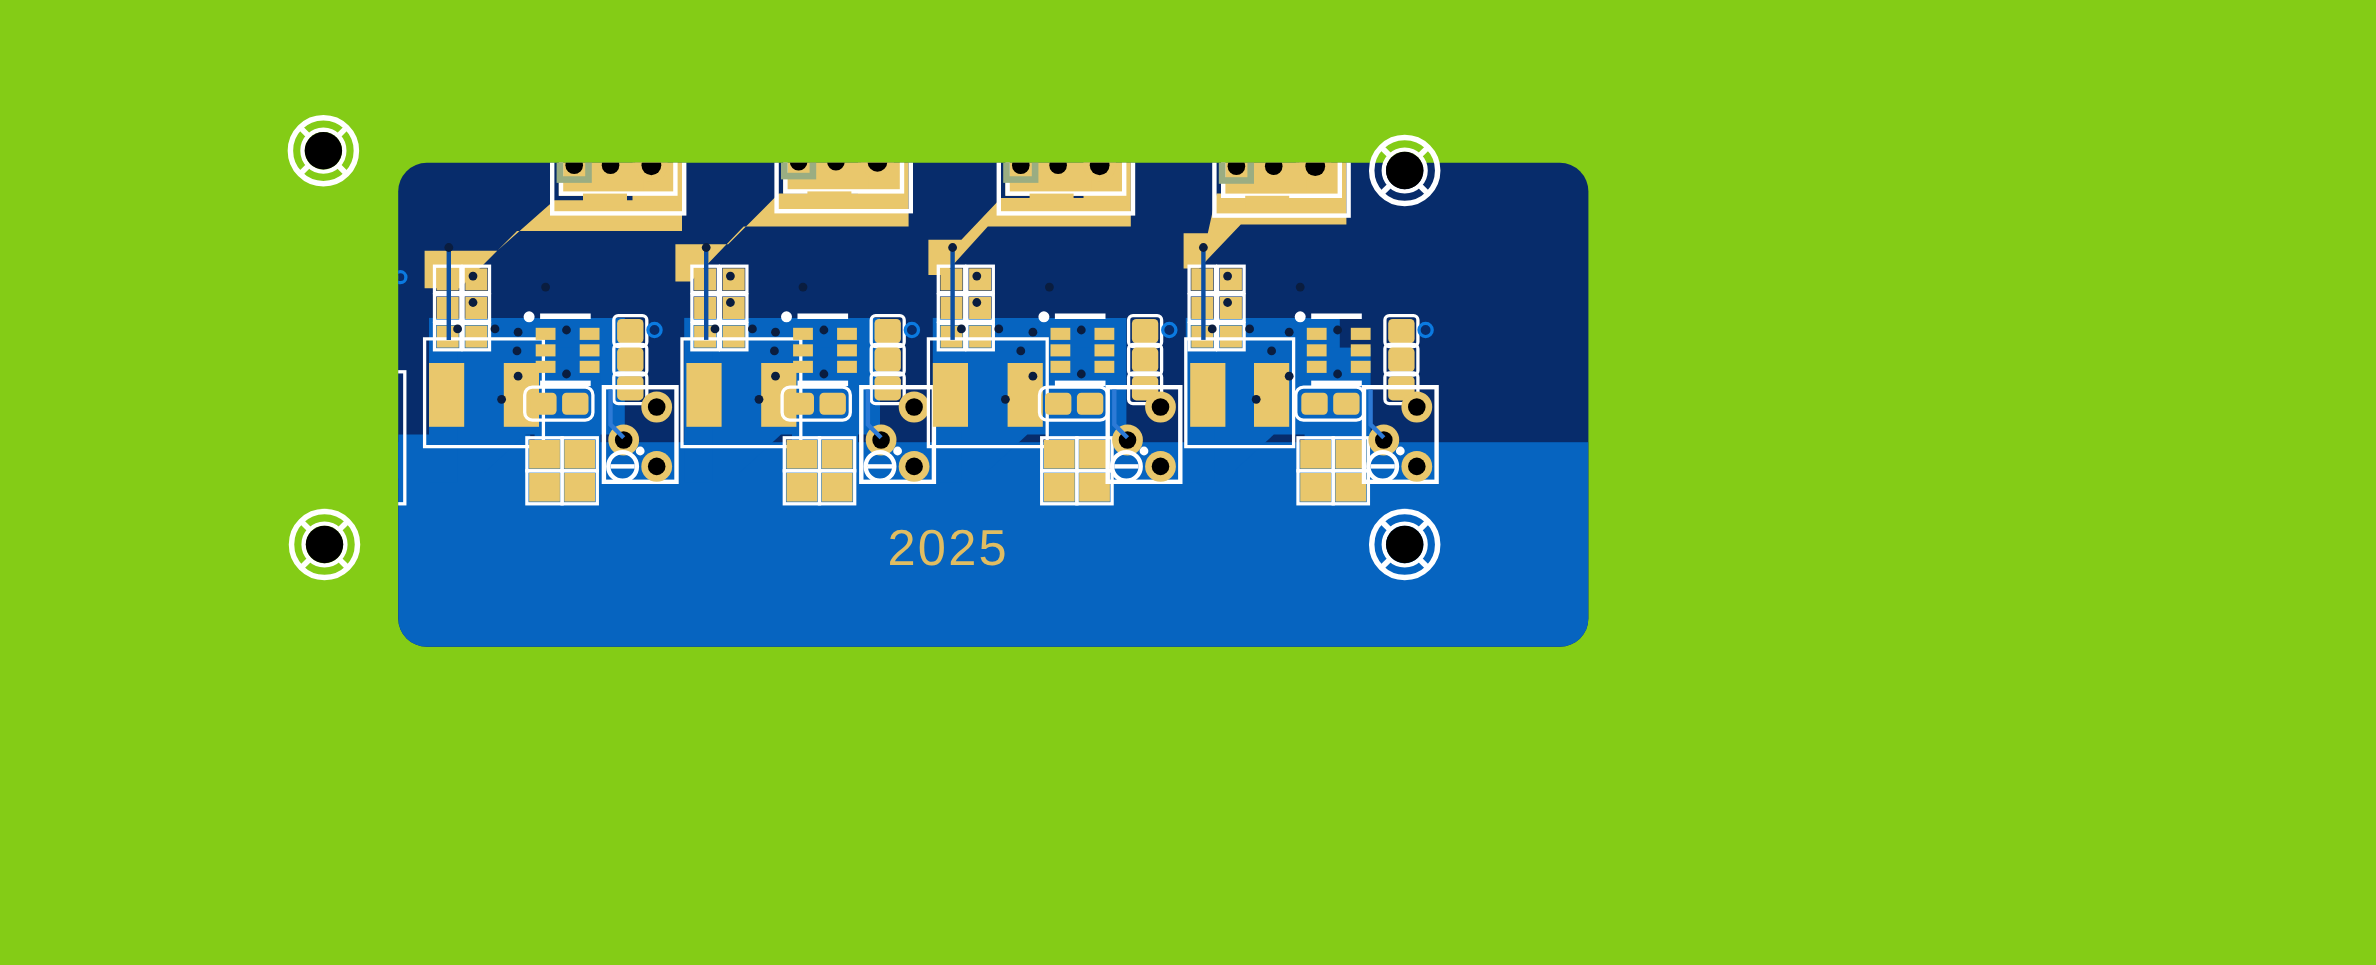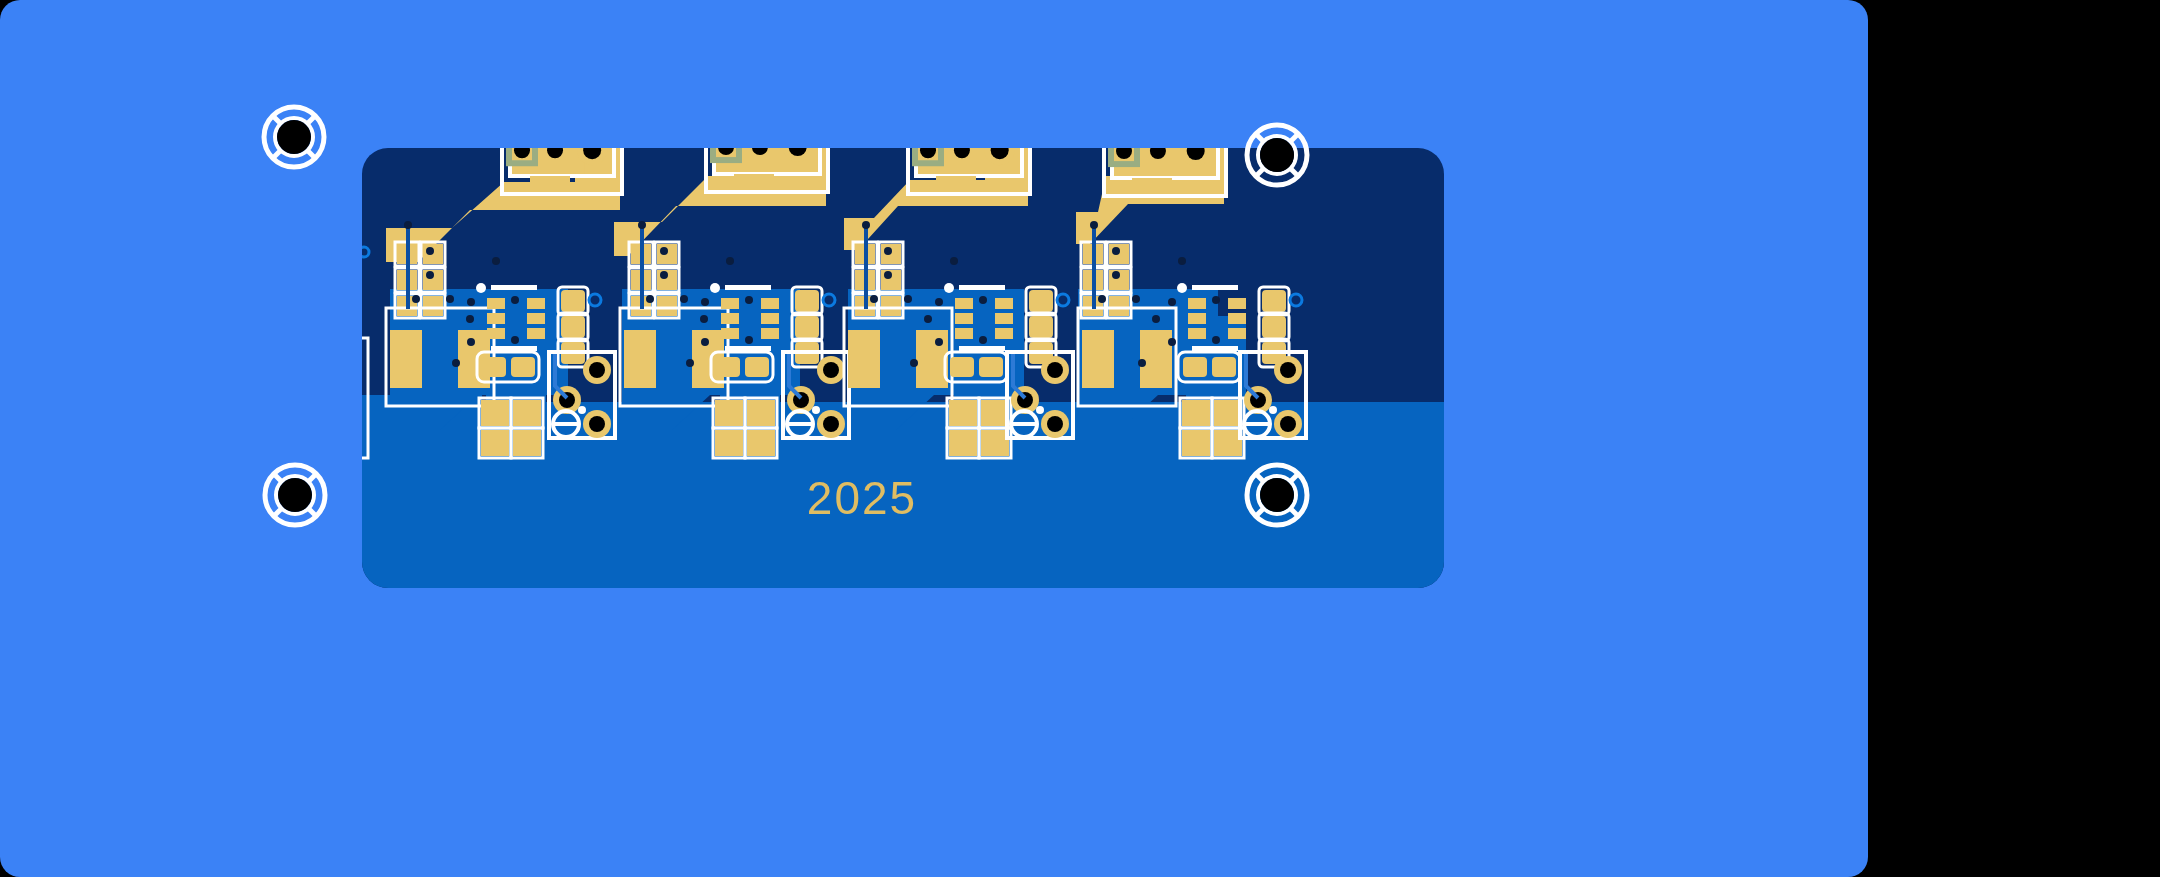--- a/index.html
+++ b/index.html
@@ -7,24 +7,23 @@
     margin: 0;
     padding: 0;
     background: #000000;
     width: 2160px;
     height: 877px;
     overflow: hidden;
     font-family: "Liberation Sans", sans-serif;
   }
   #stage {
     position: relative;
-    width: 1868px;
+    width: 2160px;
     height: 877px;
-    background: #3b82f6;
-    border-radius: 20px;
+    background: #84cc16;
   }
   #board-svg {
     position: absolute;
     left: 0;
     top: 0;
     width: 2160px;
     height: 877px;
     display: block;
   }
   .silk-text {

